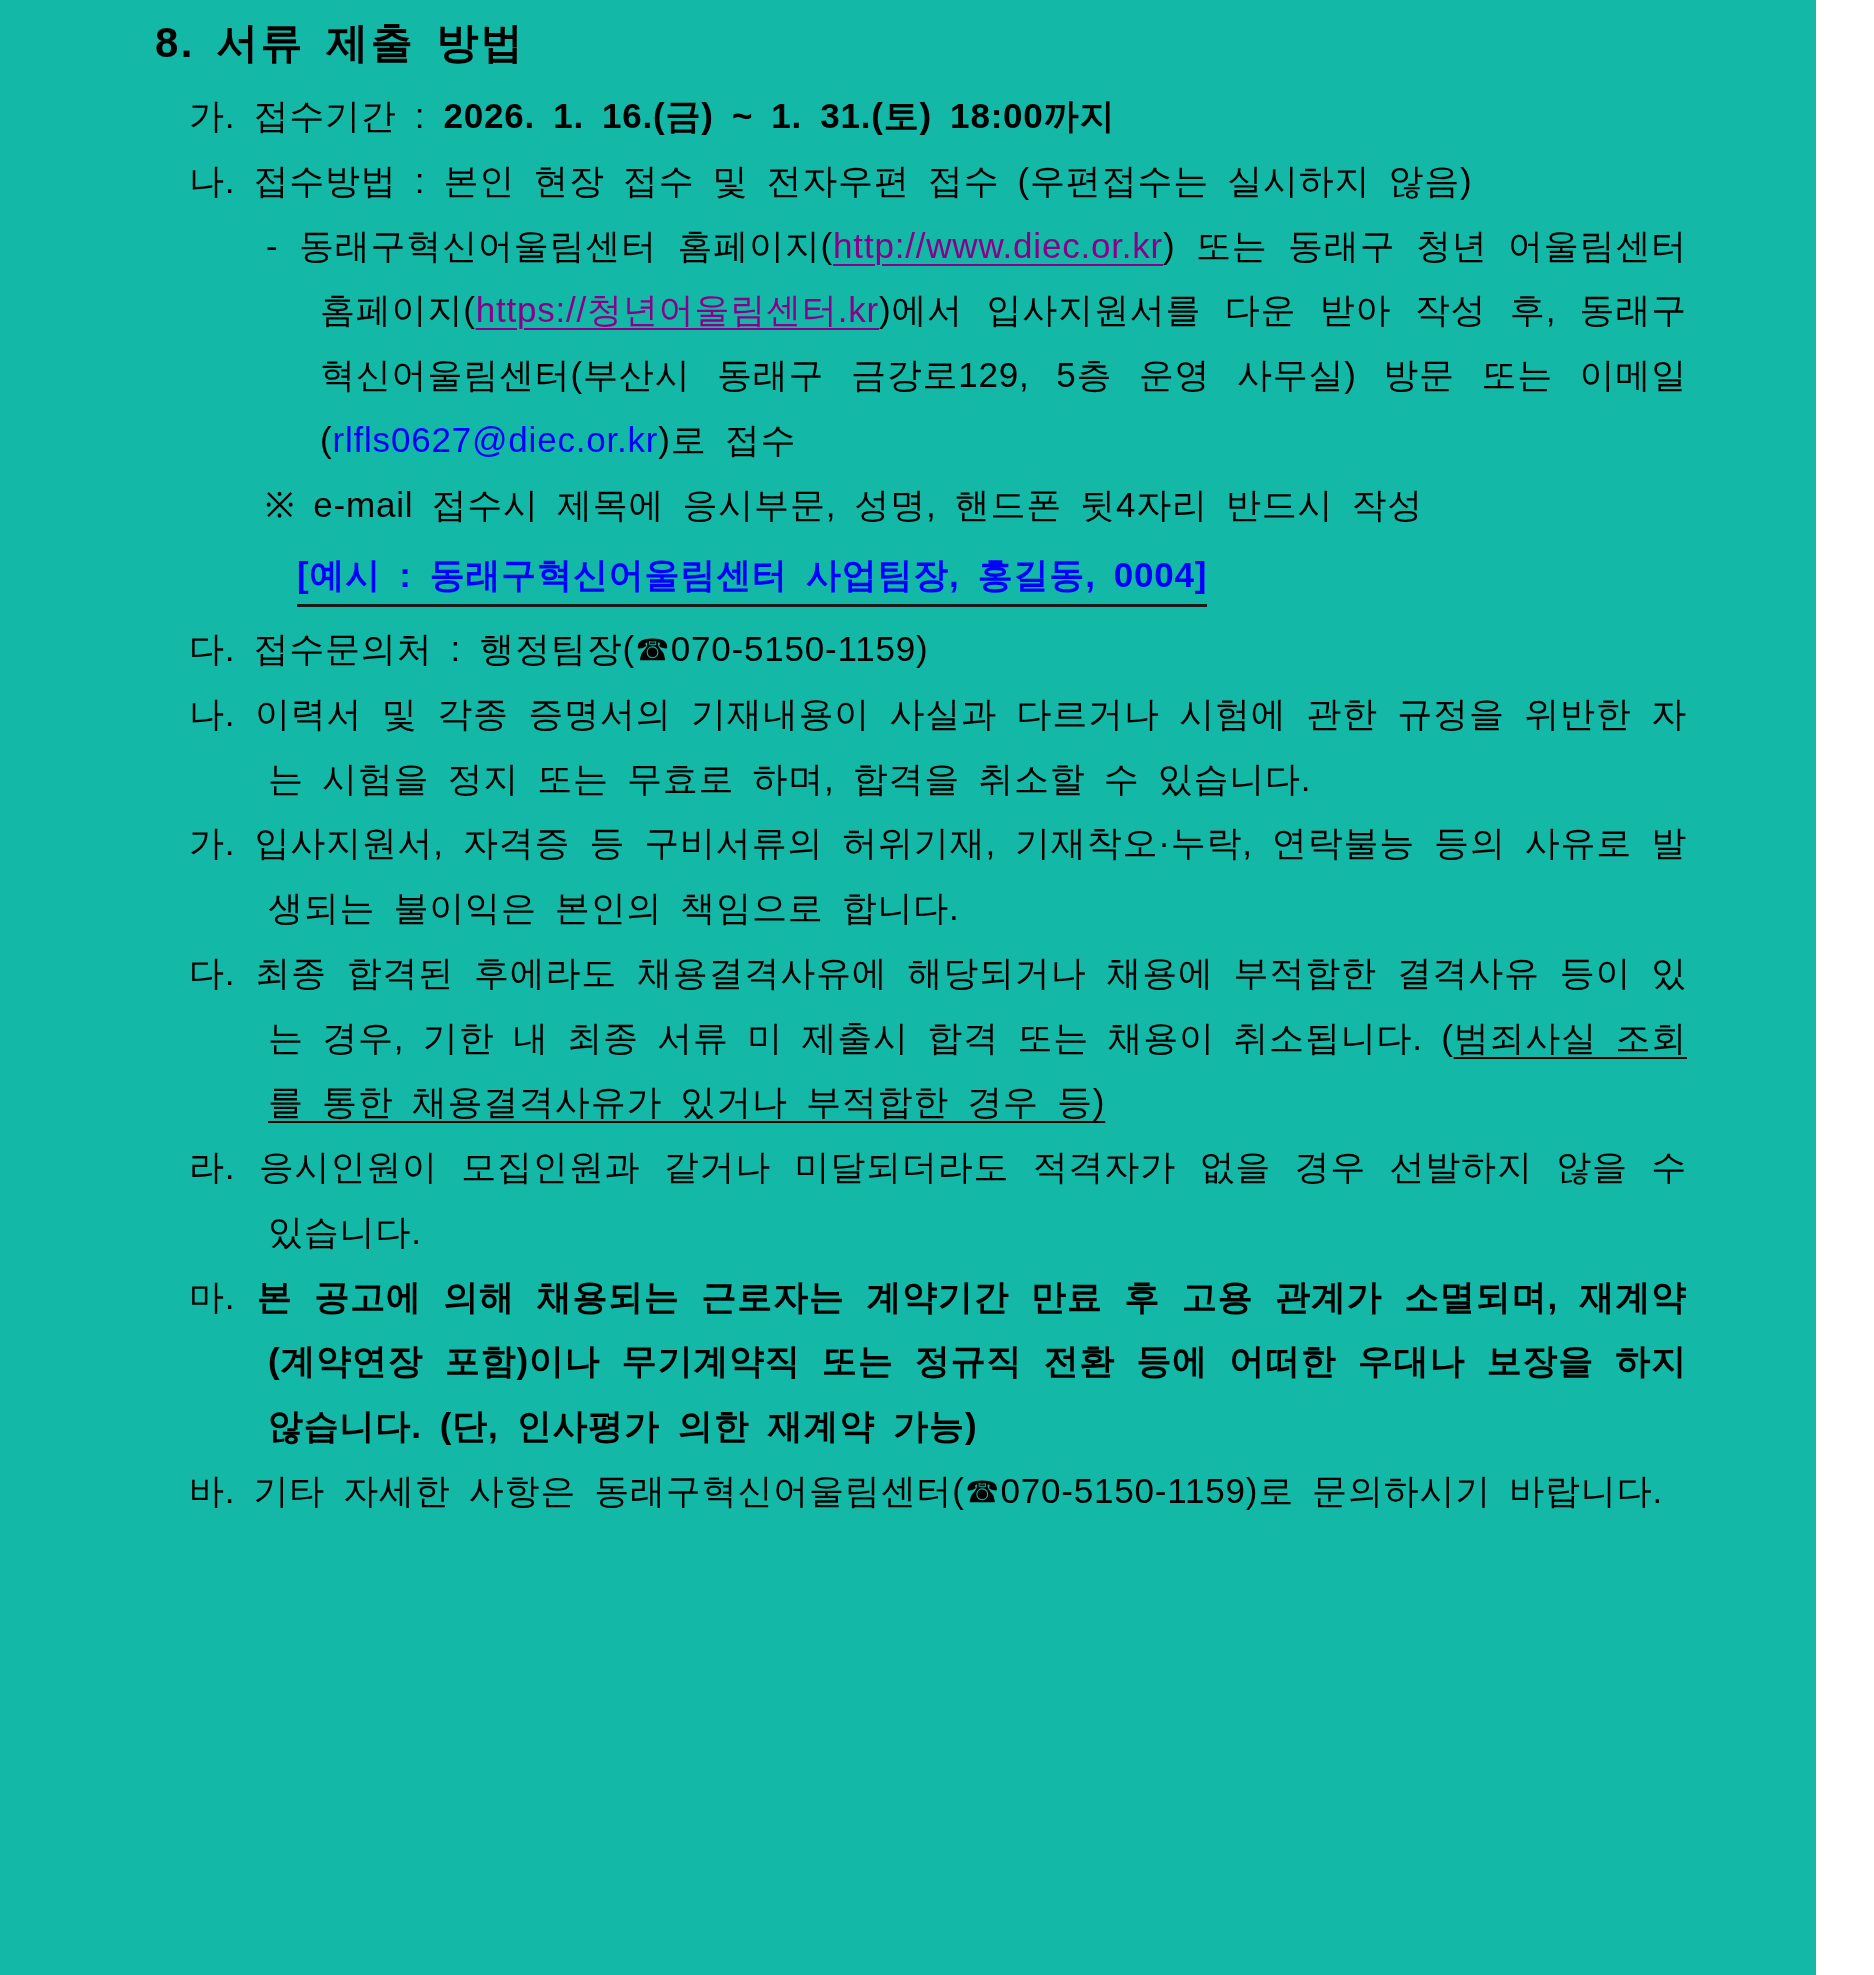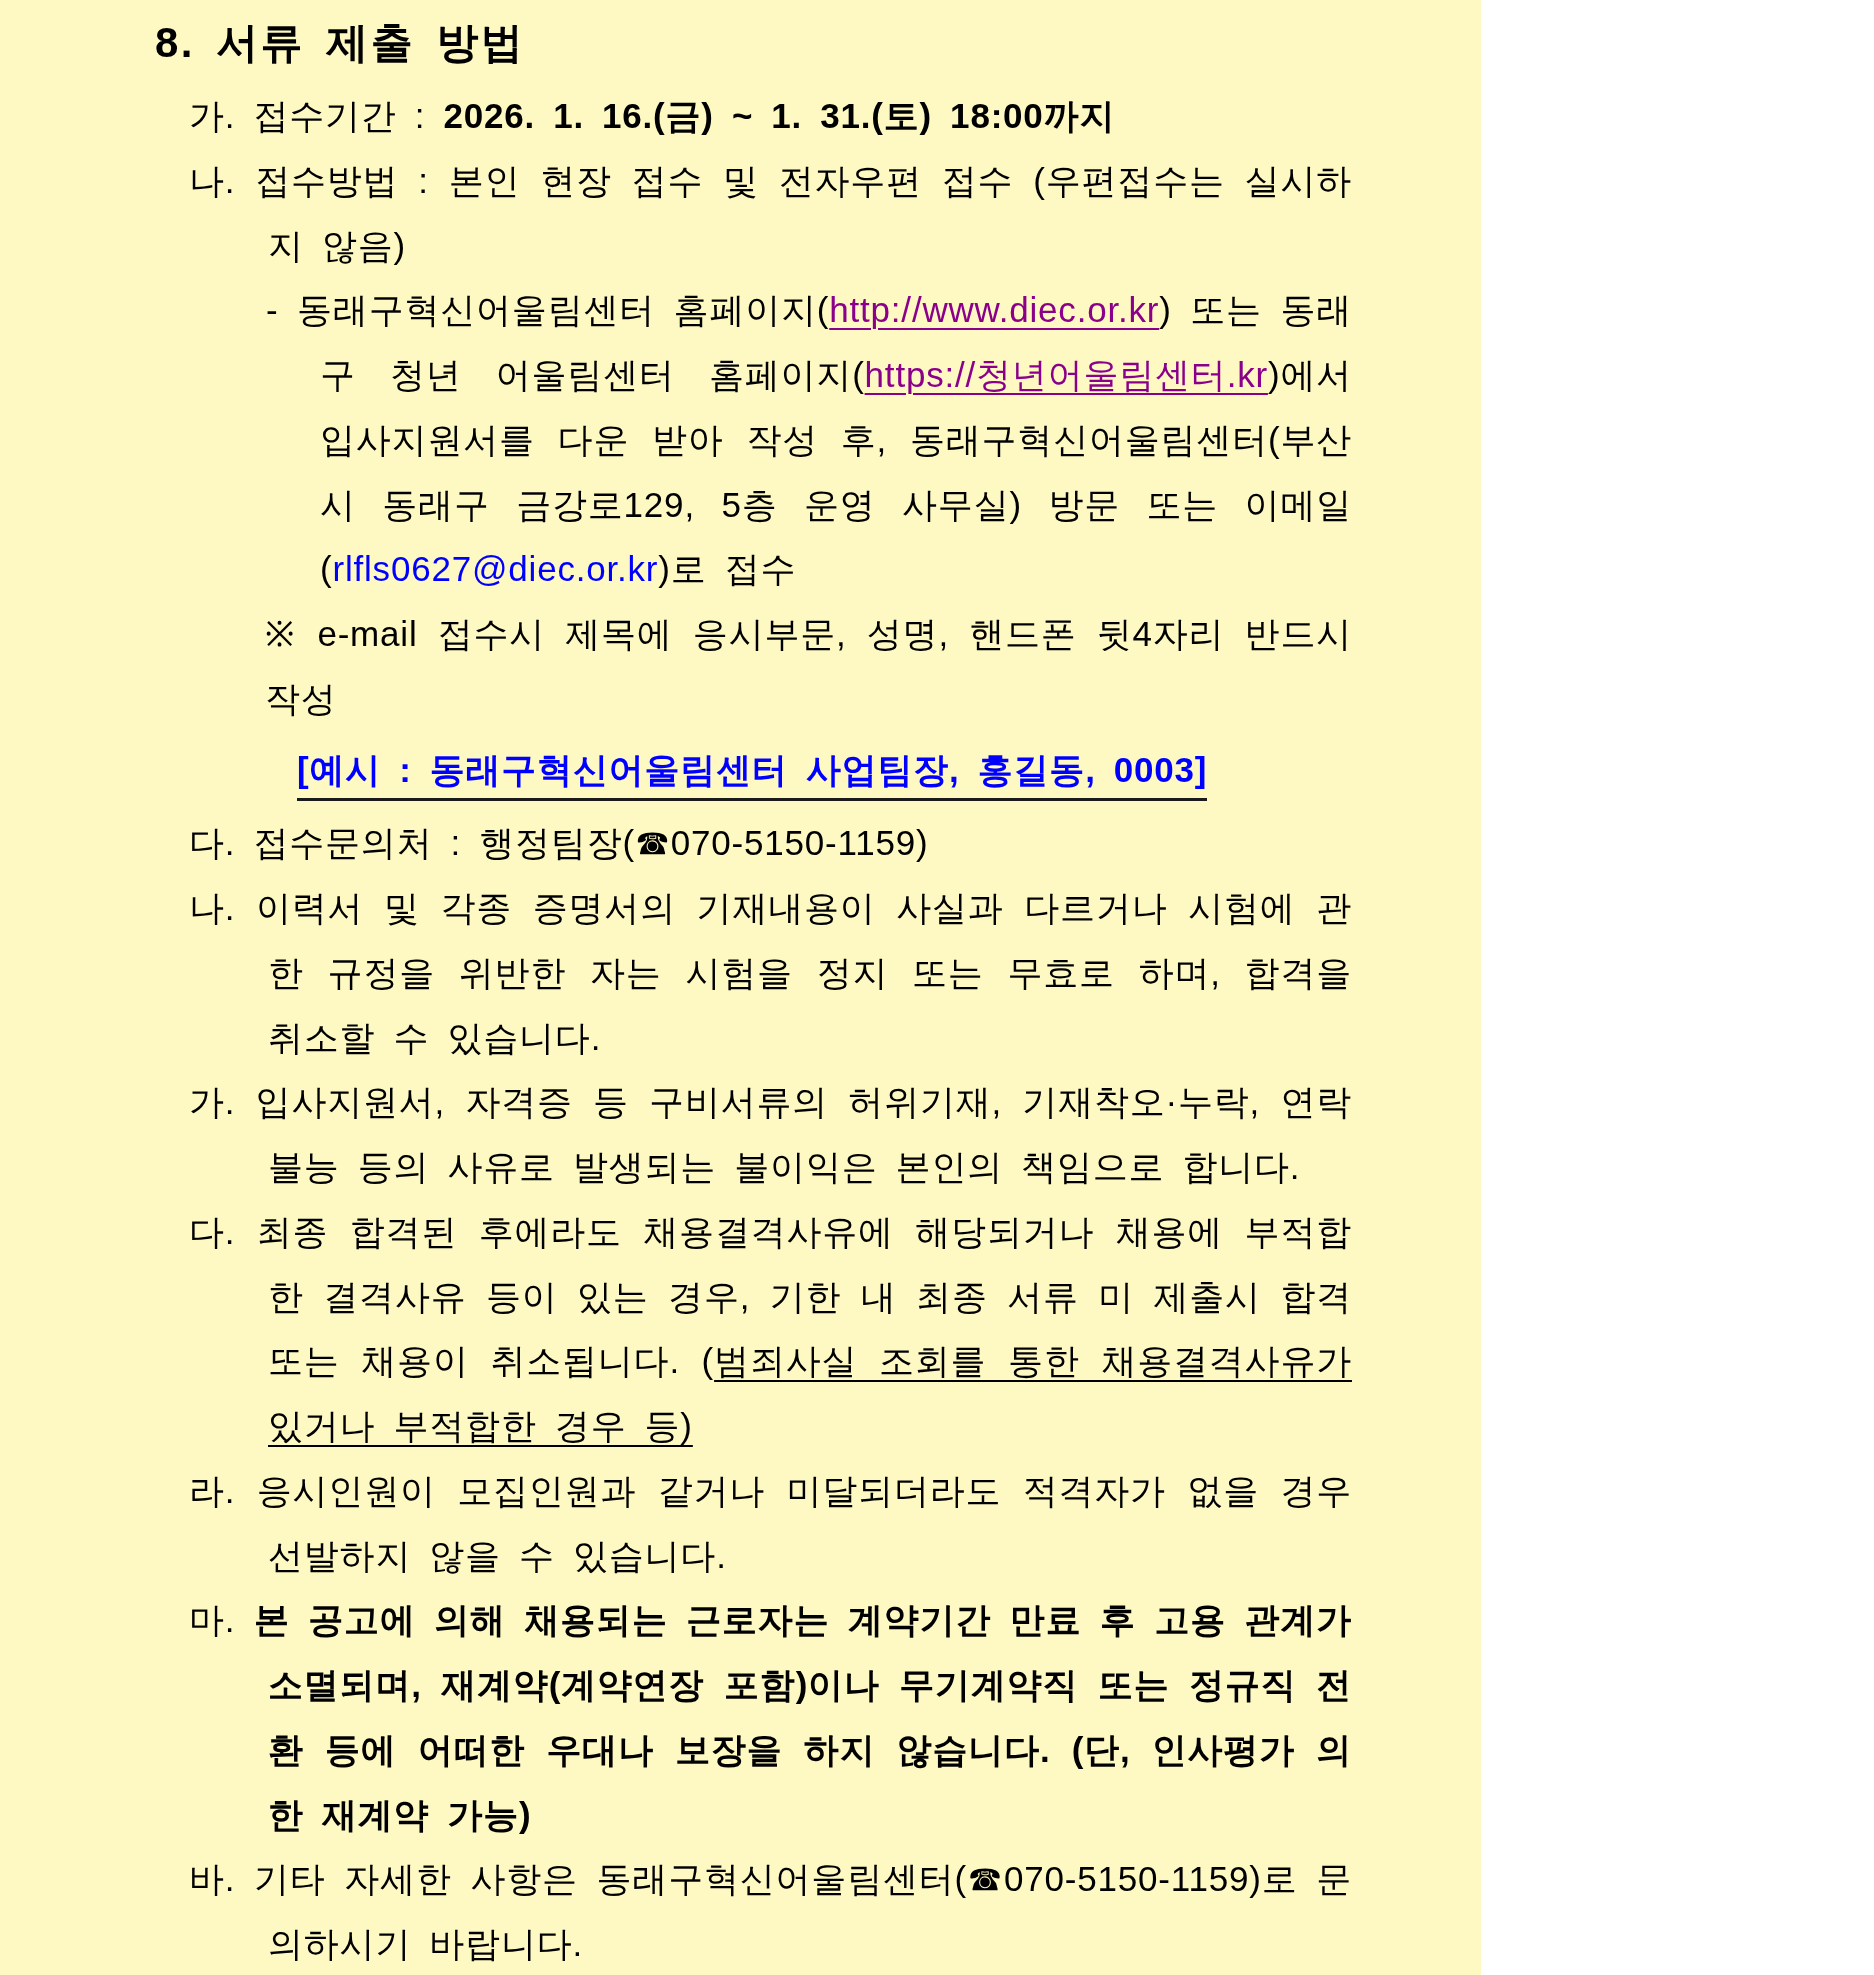--- a/index.html
+++ b/index.html
@@ -1,22 +1,22 @@
 <!DOCTYPE html>
 <html style="font-size:12px"><head>
 <meta charset="utf-8">
 <style>
   html,body { margin:0; padding:0; background:#ffffff; }
   .page {
     position: relative;
-    width: 1481px;
+    width: 1816px;
     height: 1975px;
     box-sizing: border-box;
     padding: 10.6px 129px 23px 155px;
-    background: #fef9c3;
+    background: #14b8a6;
     color: #000000;
     font-family: "Liberation Sans", sans-serif;
     font-size: 35px;
     line-height: 1.85;
     letter-spacing: 0.8px;
     word-spacing: 7.6px;
     overflow: hidden;
   }
   .sec-title {
     font-size: 42px;
@@ -89,21 +89,21 @@
   </p>
 
   <p class="dash-item">
     <span>-</span>
     <span>동래구혁신어울림센터 홈페이지(</span><a class="url-link">http://www.diec.or.kr</a><span>) 또는 동래구 청년 어울림센터 홈페이지(</span><a class="url-link">https://청년어울림센터.kr</a><span>)에서 입사지원서를 다운 받아 작성 후, 동래구혁신어울림센터(부산시 동래구 금강로129, 5층 운영 사무실) 방문 또는 이메일(</span><a class="email-link">rlfls0627@diec.or.kr</a><span>)로 접수</span>
   </p>
 
   <p class="note8">※ e-mail 접수시 제목에 응시부문, 성명, 핸드폰 뒷4자리 반드시 작성</p>
 
   <p class="example-line">
-    <span class="example-inner">[예시 : 동래구혁신어울림센터 사업팀장, 홍길동, 0003]</span>
+    <span class="example-inner">[예시 : 동래구혁신어울림센터 사업팀장, 홍길동, 0004]</span>
   </p>
 
   <p class="item">
     <span>다.</span>
     <span>접수문의처 : 행정팀장(</span><span>☎</span><span>070-5150-1159</span><span>)</span>
   </p>
 
 
   <p class="item">
     <span>나.</span>

